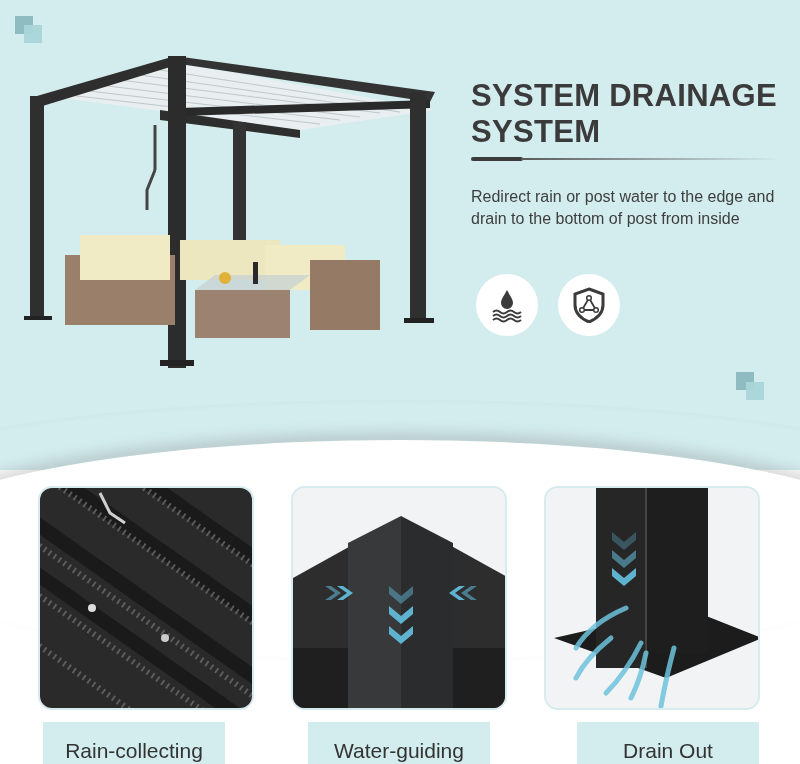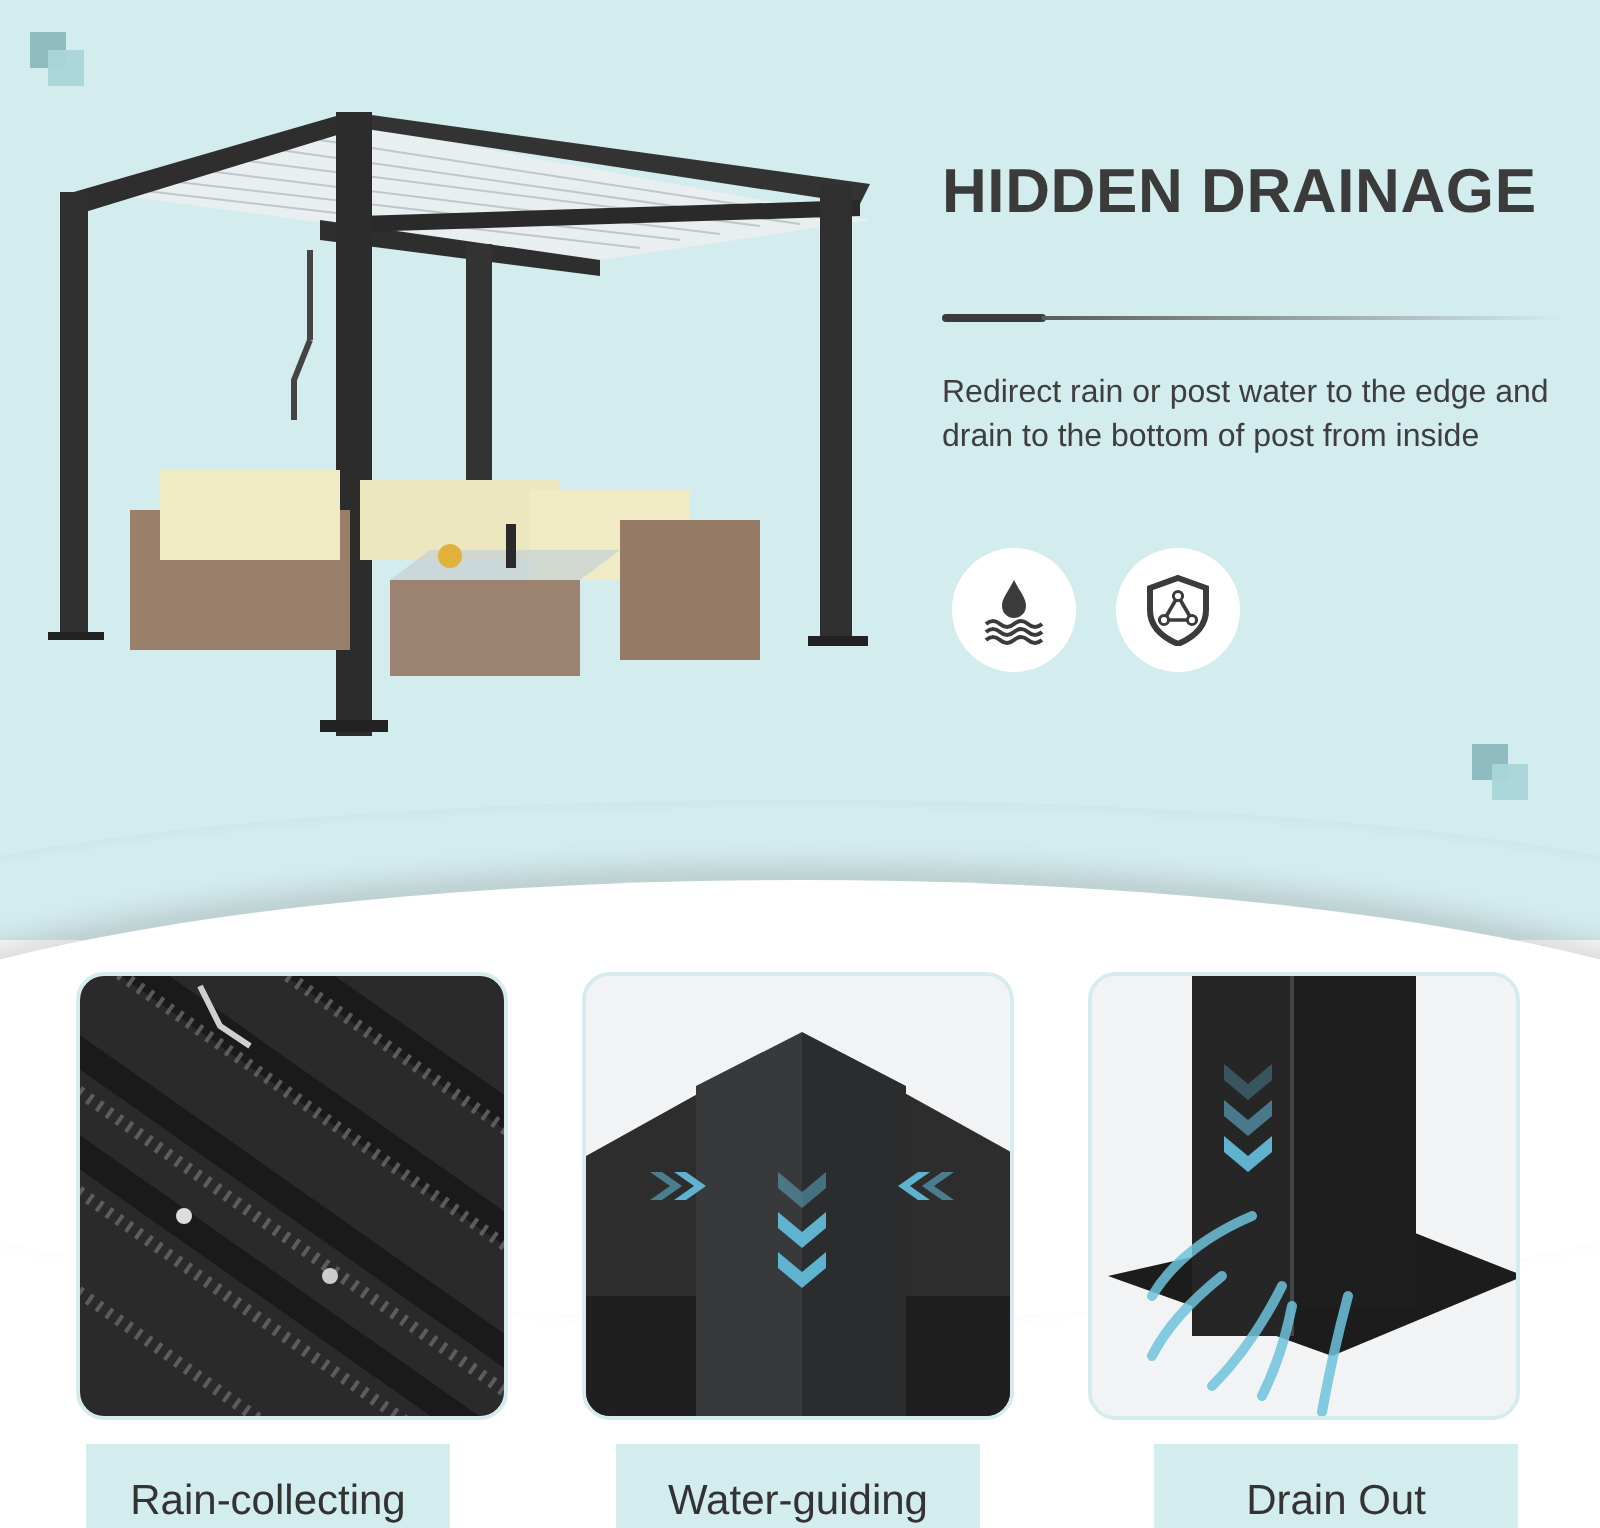--- a/index.html
+++ b/index.html
@@ -71,21 +71,22 @@
     <rect x="160" y="190" width="100" height="40" fill="#ede7bf"></rect>
     <rect x="245" y="195" width="80" height="45" fill="#f0ebc4"></rect>
     <rect x="290" y="210" width="70" height="70" fill="#957b66"></rect>
     <rect x="175" y="240" width="95" height="48" fill="#9c8270"></rect>
     <polygon points="175,240 270,240 290,225 195,225" fill="#c9d3d3" opacity=".8"></polygon>
     <circle cx="205" cy="228" r="6" fill="#e0b23a"></circle>
     <rect x="233" y="212" width="5" height="22" fill="#2a2a2a"></rect>
   </svg>
 
   <div class="title">
-    <div>HIDDEN DRAINAGE</div>
+    <div>SYSTEM DRAINAGE</div>
+    <div>SYSTEM</div>
   </div>
   <div class="rule">
     <div class="thick"></div>
       <div class="thin"></div>
   </div>
   <div class="desc">Redirect rain or post water to the edge and drain to the bottom of post from inside</div>
 
   <div class="icon-circle" style="left:476px;top:274px;">
     <svg width="36" height="36" viewBox="0 0 36 36">
       <path d="M18,3 C15,9 12,12 12,16 a6,6 0 0 0 12,0 C24,12 21,9 18,3 Z" fill="#3b3b3b"></path>

